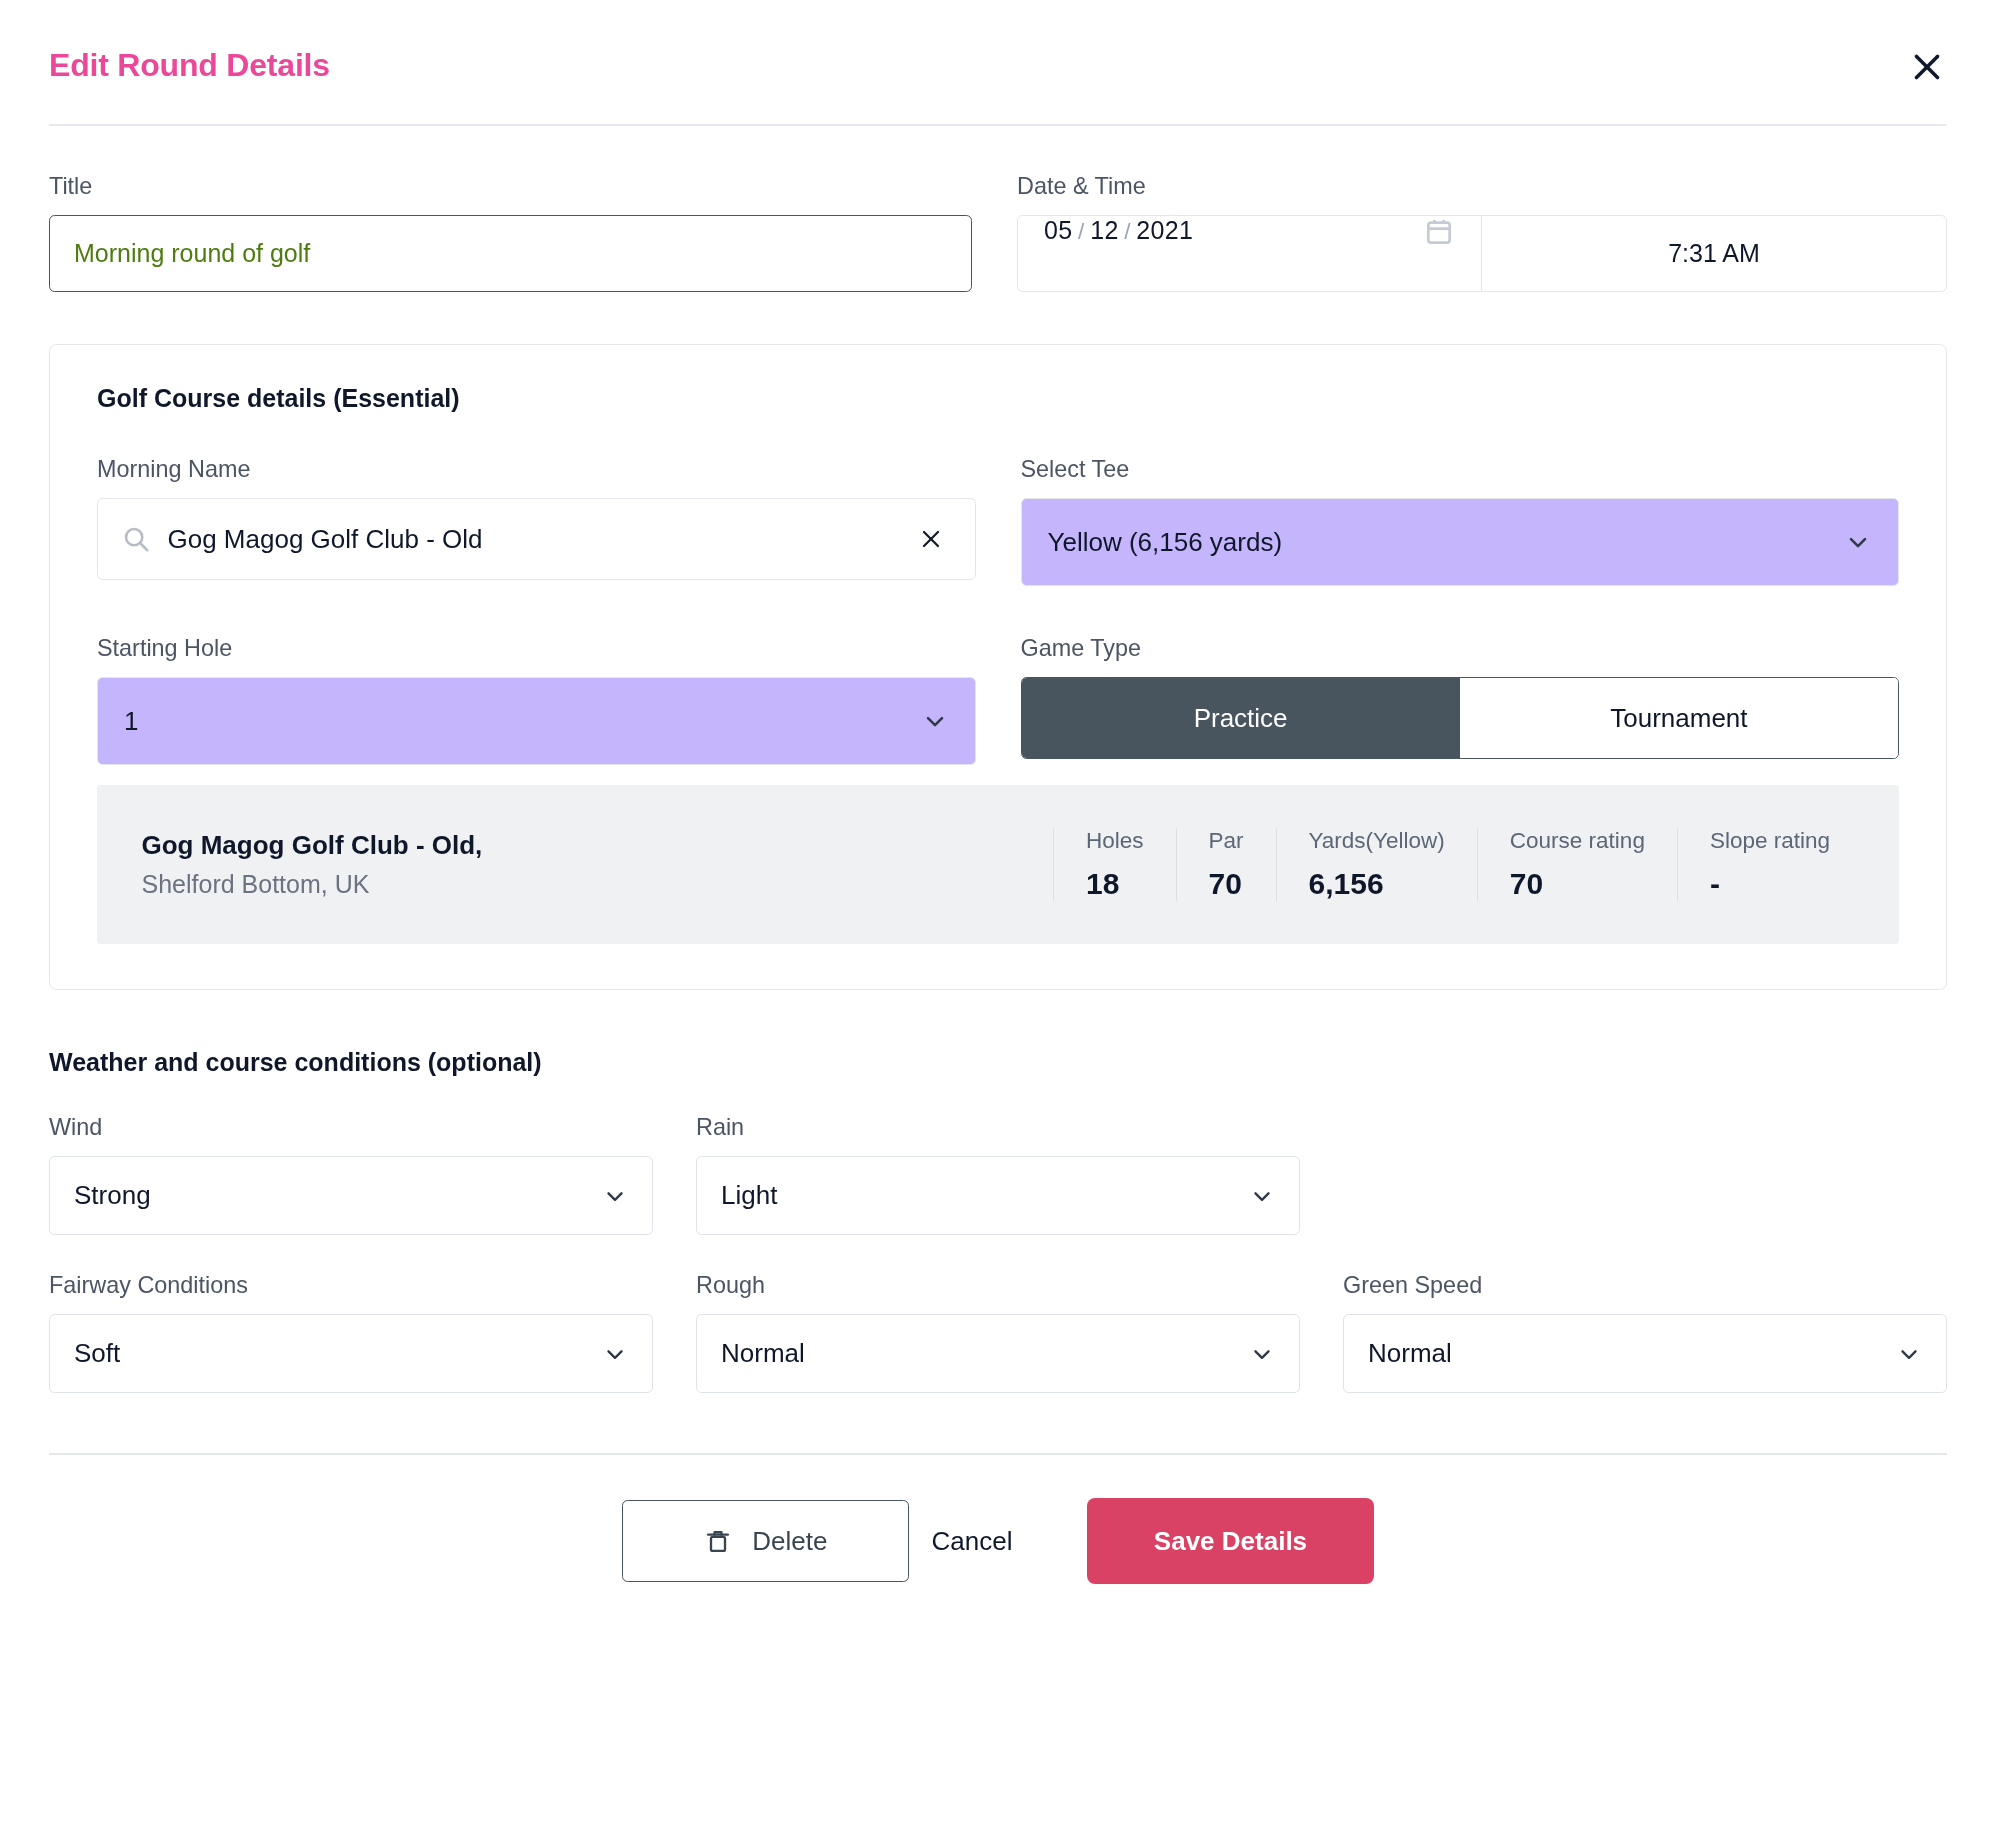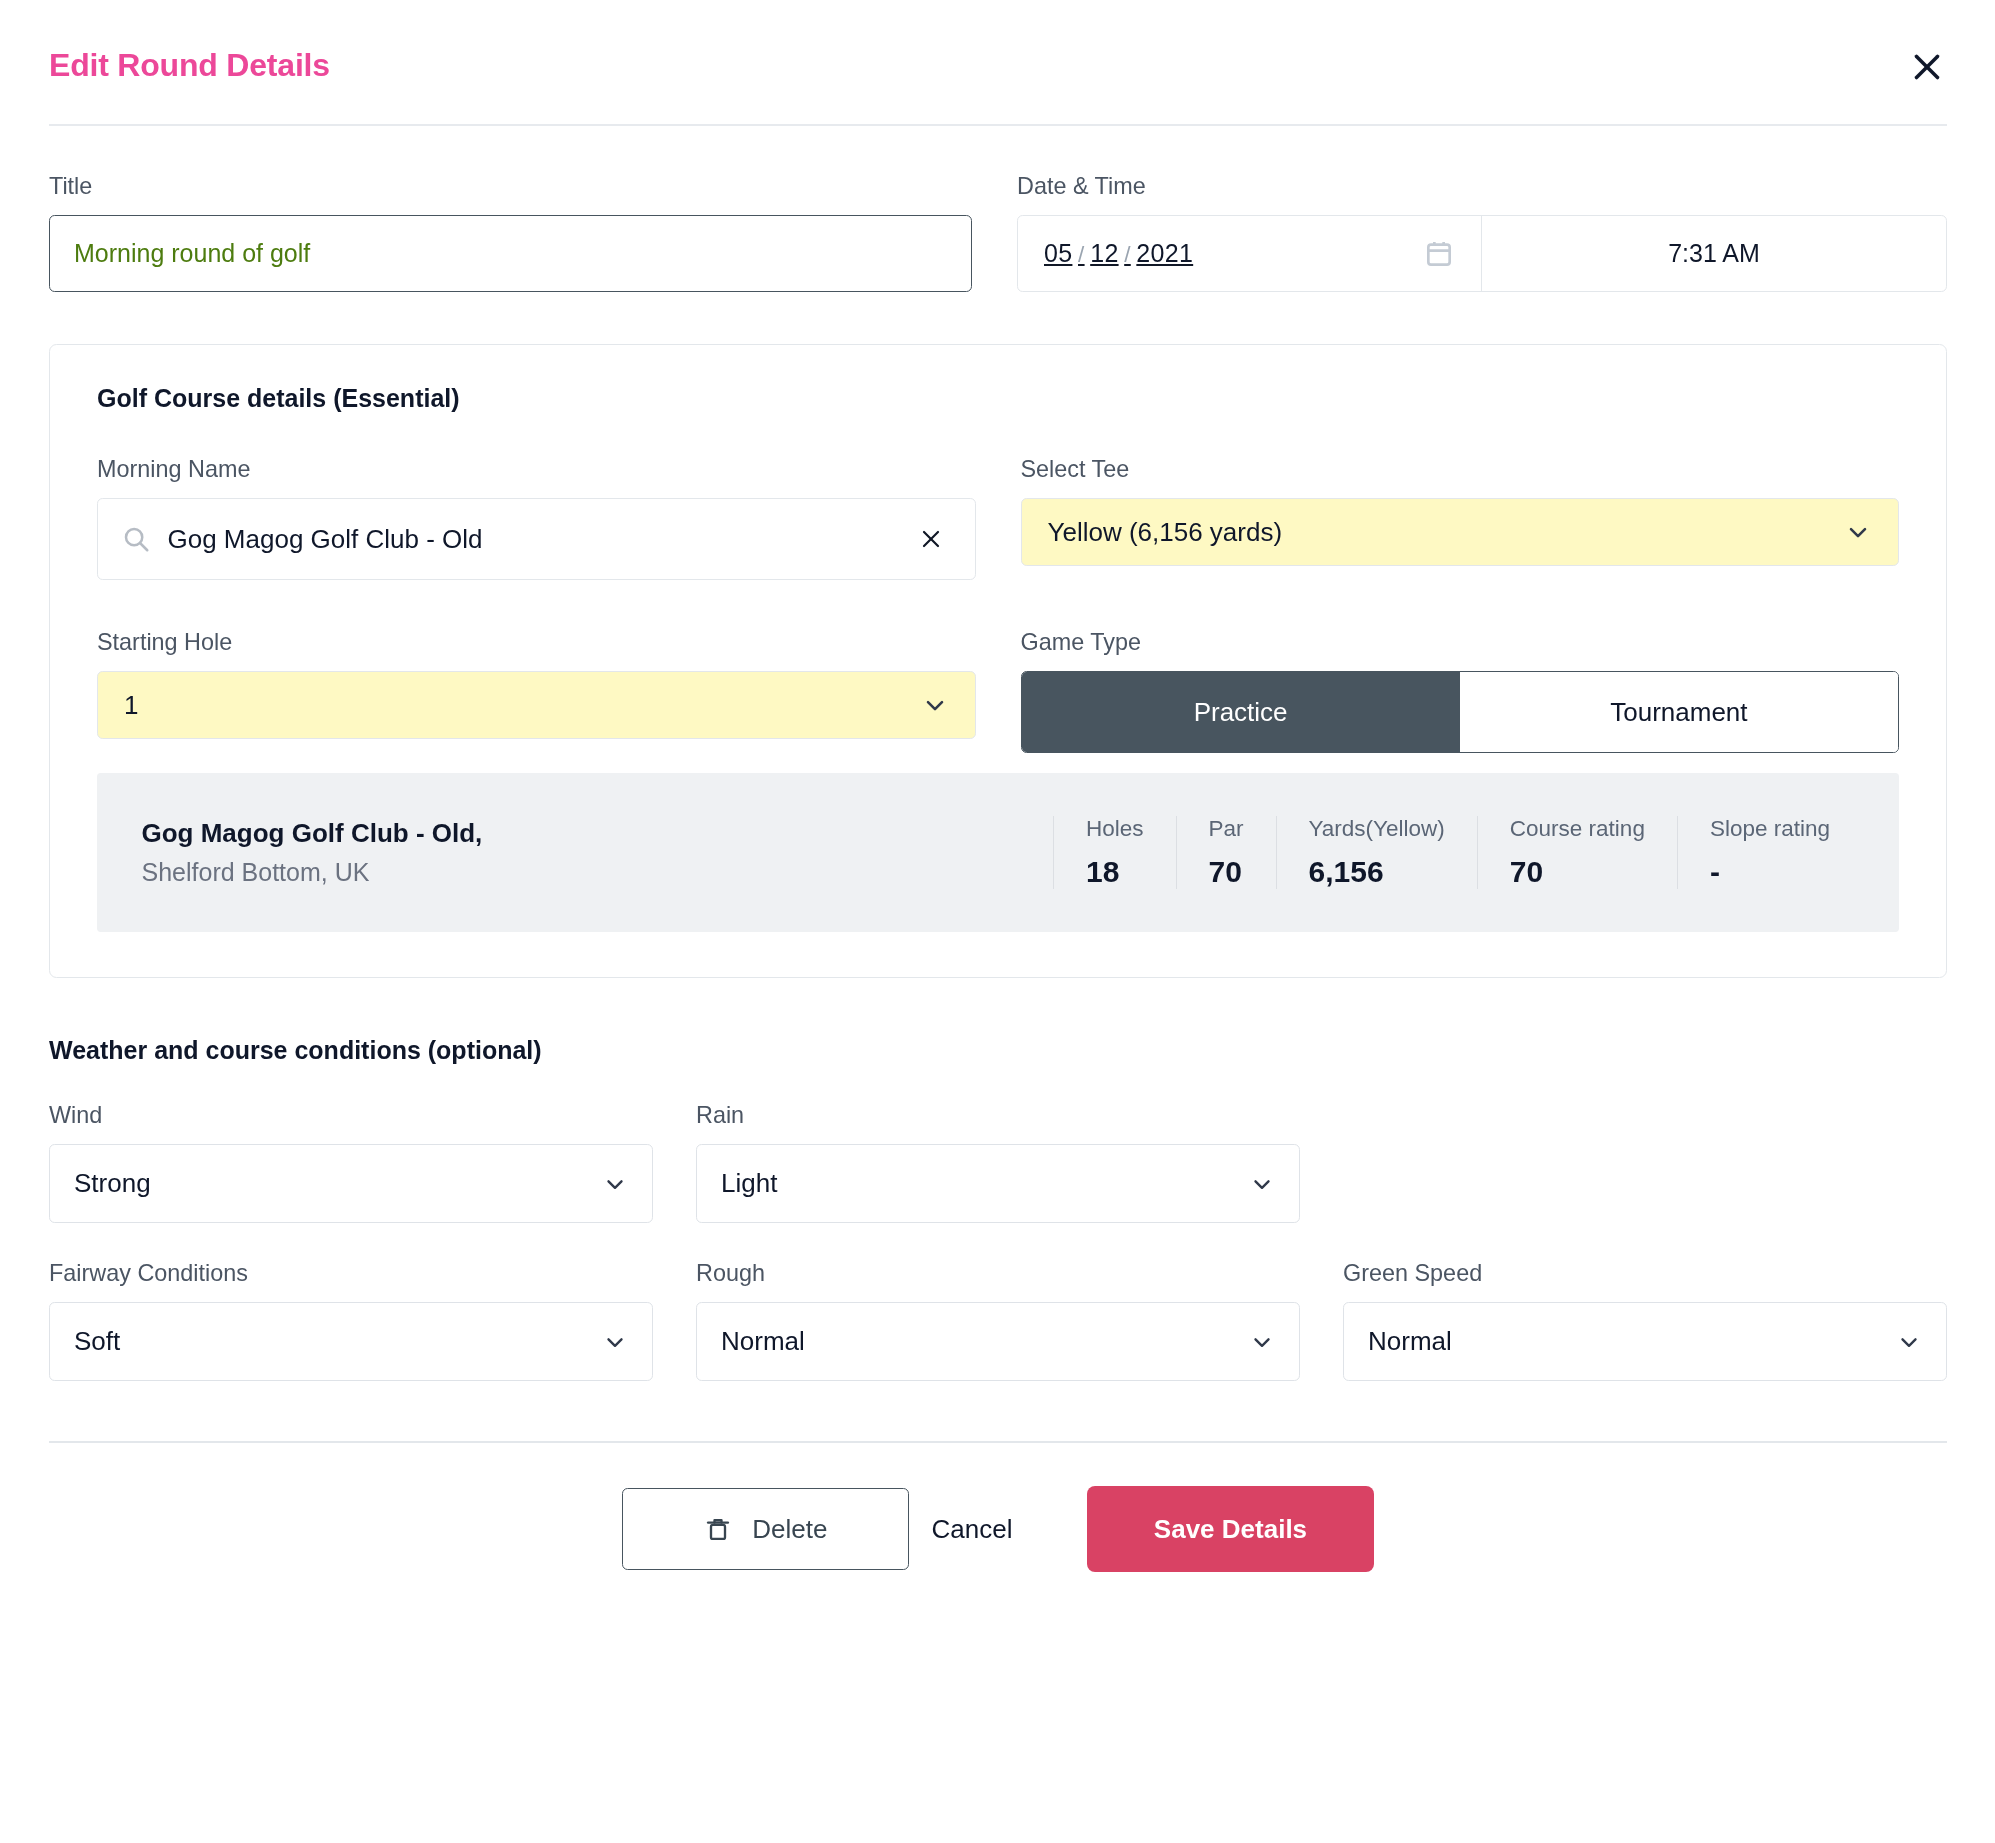--- a/index.html
+++ b/index.html
@@ -82,25 +82,23 @@
   .datetime-group {
     display: flex;
     height: 77px;
     border: 1.9px solid #e3e7eb;
     border-radius: 5.6px;
     overflow: hidden;
   }
   .date-part {
     flex: 0 0 464px;
     display: flex;
-    align-items: center;
     justify-content: space-between;
     padding: 0 26px;
     border-right: 1.9px solid #e3e7eb;
-    text-decoration: underline;
   }
   .date-digits { font-size: 25px; color: #0f172a; letter-spacing: 0.3px; }
   .date-digits .sep { color: #9aa4b0; margin: 0 5.6px; font-size: 22.5px; }
   .time-part {
     flex: 1;
     display: flex;
     align-items: center;
     justify-content: center;
     font-size: 25px;
     color: #0f172a;
@@ -142,30 +140,30 @@
   }
   .clear-x {
     font-size: 28px;
     color: #111827;
     cursor: pointer;
     line-height: 1;
     padding: 3.7px 7.5px;
   }
 
   .select-box {
-    height: 68px;
+    height: 88px;
     border: 1.9px solid #e3e7eb;
     border-radius: 5.6px;
     display: flex;
     align-items: center;
     justify-content: space-between;
     padding: 0 26px;
     font-size: 26px;
     color: #0f172a;
-    background: #fef9c3;
+    background: #c4b5fd;
     cursor: pointer;
   }
 
   
   .segmented {
     display: flex;
     height: 82px;
     border: 1.9px solid #48555f;
     border-radius: 5.6px;
     overflow: hidden;

